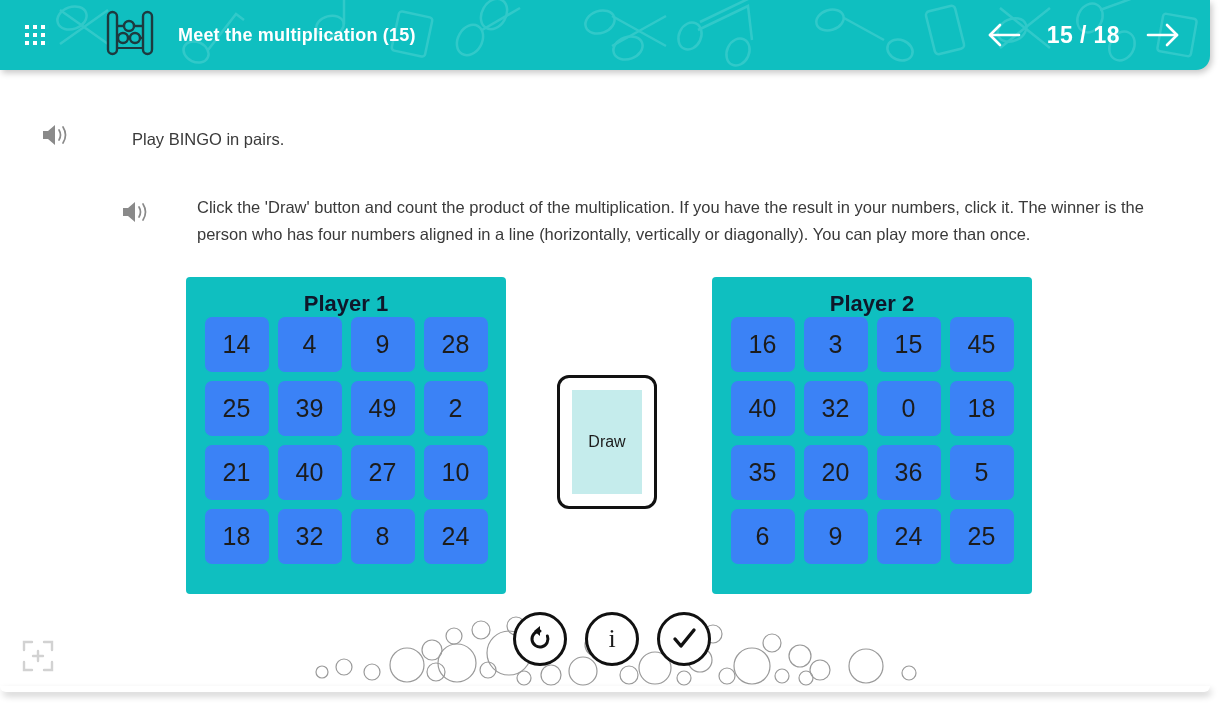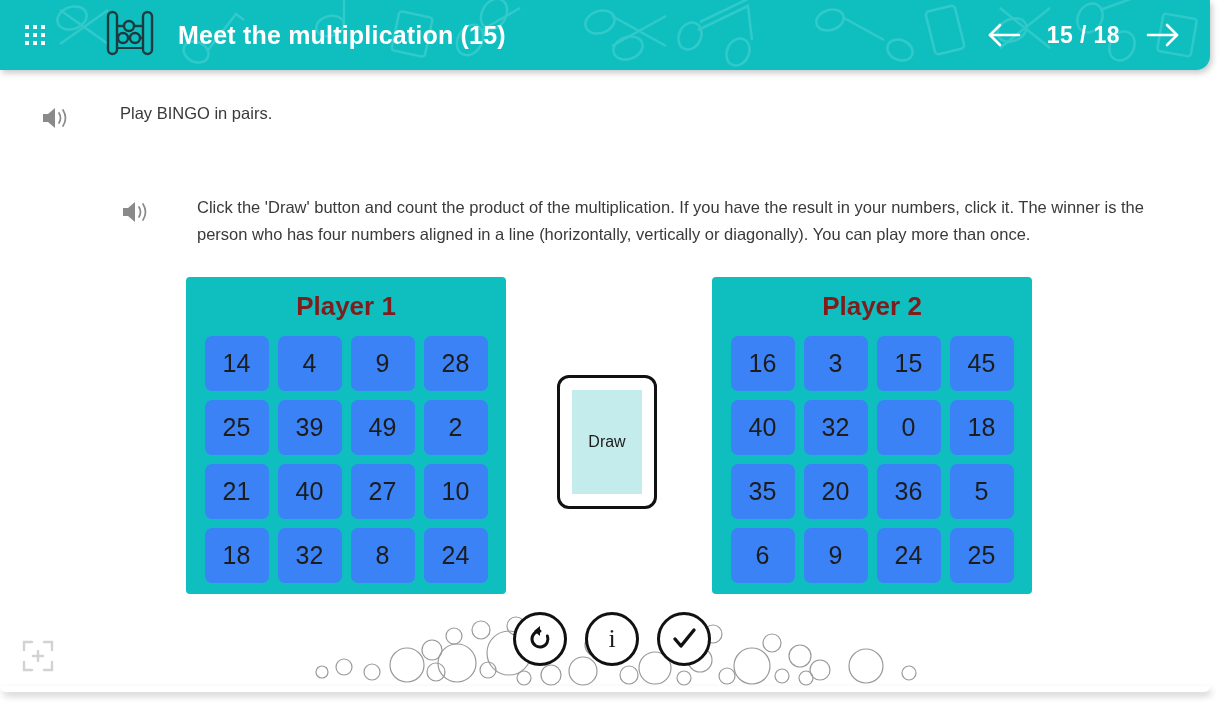--- a/index.html
+++ b/index.html
@@ -39,39 +39,39 @@
     gap: 4px;
     align-content: center; justify-content: center;
     cursor: pointer;
   }
   .grid-menu i { display:block; width: 4px; height: 4px; background: #ffffff; }
   .logo-abacus { position: relative; z-index: 2; margin-left: 54px; }
   .hdr-title {
     position: relative; z-index: 2;
     margin-left: 20px;
     color: #ffffff;
-    font-size: 25px;
+    font-size: 18px;
     font-weight: bold;
     letter-spacing: 0.2px;
     white-space: nowrap;
   }
   .hdr-right {
     position: relative; z-index: 2;
     margin-left: auto; margin-right: 30px;
     display: flex; align-items: center; gap: 26px;
   }
   .hdr-counter {
     color: #ffffff; font-size: 23px; font-weight: bold;
     letter-spacing: 0.4px;
   }
   .nav-arrow { cursor: pointer; display: block; }
   
   .line1 {
-    position: absolute; left: 40px; top: 104px;
-    display: flex; align-items: flex-start;
+    position: absolute; left: 40px; top: 121px;
+    display: flex; align-items: flex-end; gap: 12px;
   }
   .line1 .txt {
     margin-left: 50px;
     font-size: 16.5px; color: #3a3a3a;
   }
   .para {
     position: absolute; left: 120px; top: 194px;
     display: flex; align-items: flex-start;
   }
   .para .spk { margin-top: 4px; }
@@ -88,24 +88,23 @@
     position: absolute;
     width: 320px; height: 317px;
     background: #0fbfc0;
     border-radius: 4px;
     padding-top: 14px;
   }
   .card.p1 { left: 186px; top: 277px; }
   .card.p2 { left: 712px; top: 277px; }
   .card-title {
     text-align: center;
-    color: #7f1d1d;
-    font-size: 26px;
+    color: #0f172a;
+    font-size: 22px;
     font-weight: bold;
-    margin-bottom: 14px;
   }
   .grid {
     display: grid;
     grid-template-columns: repeat(4, 64px);
     grid-auto-rows: 55px;
     gap: 9px;
     justify-content: center;
   }
   .cell {
     background: #3b82f6;

